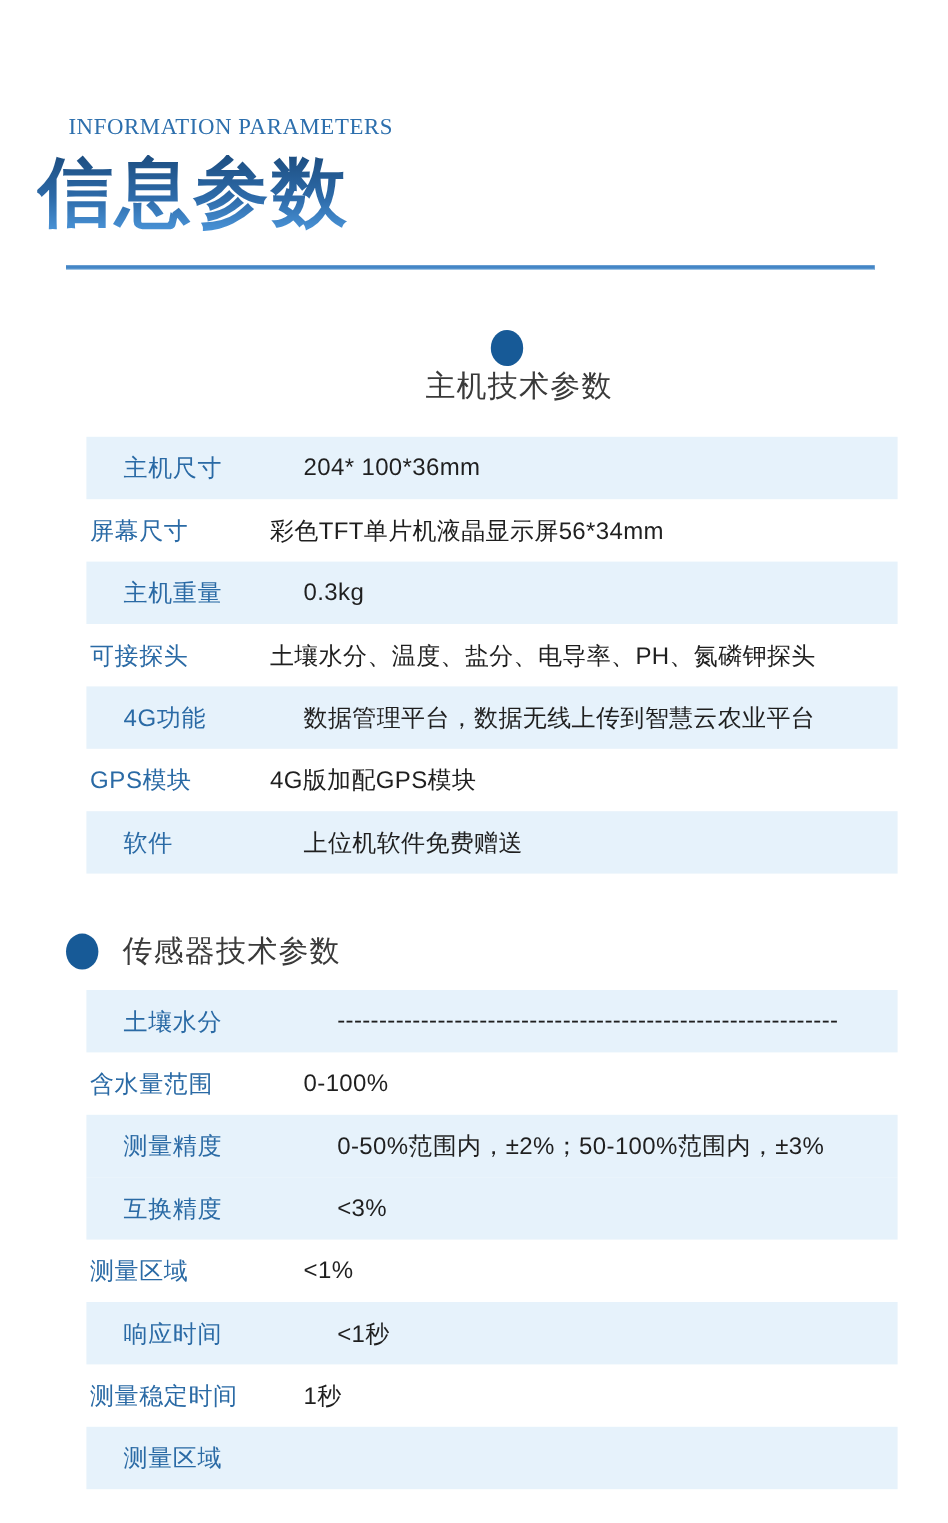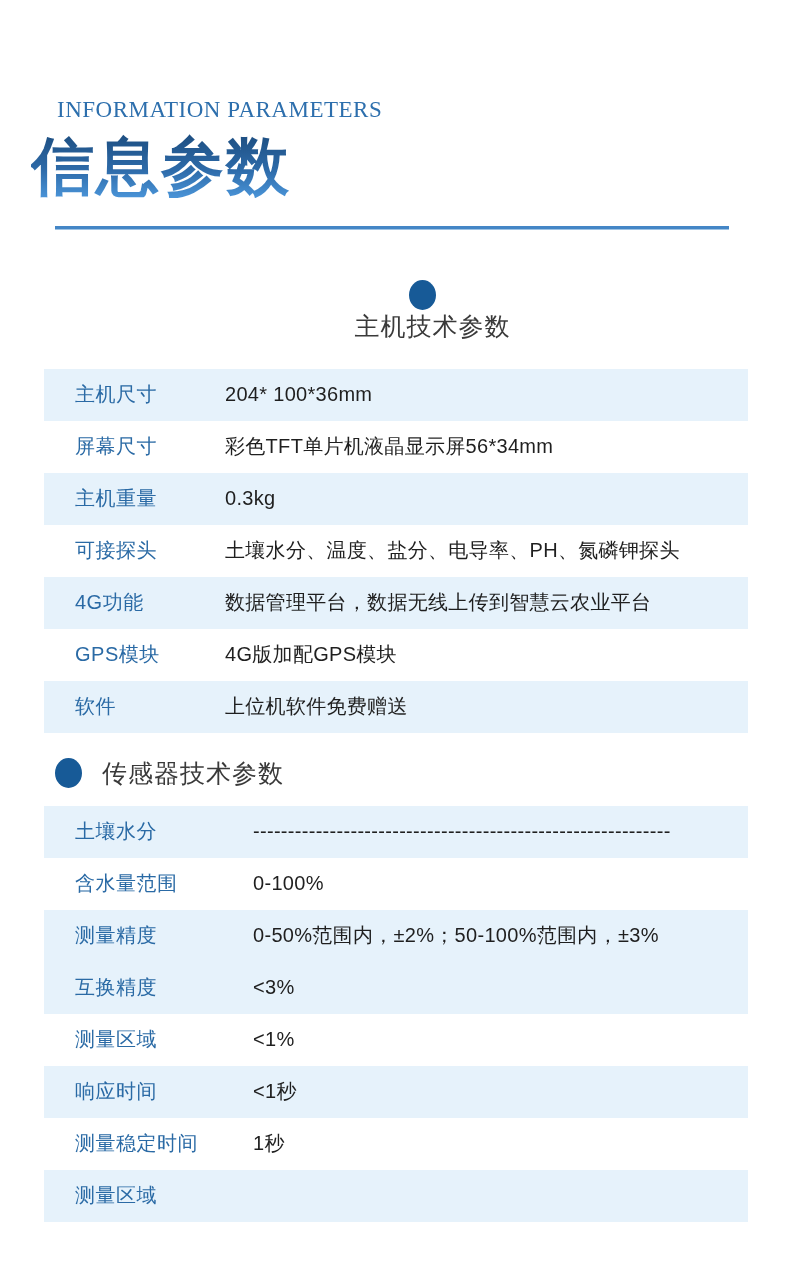--- a/index.html
+++ b/index.html
@@ -12,21 +12,21 @@
     width: 790px;
     height: 1269px;
     overflow: hidden;
     background: #ffffff;
     font-family: "Liberation Sans", "DejaVu Sans", sans-serif;
   }
   .eyebrow {
     padding-top: 96px;
     margin-left: 57px;
     font-family: "Liberation Serif", "DejaVu Serif", serif;
-    font-size: 23px;
+    font-size: 19px;
     line-height: 1.2;
     letter-spacing: 0.5px;
     color: #2d6fad;
   }
   .main-title {
     margin: 10px 0 0 31px;
     font-size: 63px;
     font-weight: 700;
     line-height: 1.02;
     letter-spacing: 2px;
@@ -40,21 +40,21 @@
     margin: 28px 61px 0 55px;
     background: #4486c6;
     border-bottom: 1px solid #9ec3e4;
   }
   .section-header {
     display: flex;
     align-items: center;
     margin-left: 55px;
   }
   .section-header.first { margin-top: 50px; flex-direction: column; }
-  .section-header.second { margin-top: 24px; }
+  .section-header.second { margin-top: 48px; }
   .bullet {
     width: 27px;
     height: 30px;
     border-radius: 50%;
     background: #175a97;
     flex: 0 0 auto;
   }
   .section-title {
     margin: 0 0 0 20px;
     font-size: 25px;
@@ -65,21 +65,21 @@
   .spec-table {
     width: 704px;
     margin: 26px 0 0 44px;
   }
   .spec-table.second { margin-top: 16px; }
   .spec-row {
     display: flex;
     align-items: center;
     height: 52px;
   }
-  .spec-row.alt { background: #e6f2fb; }
+  .spec-row.alt { background: #e6f2fb; margin-left: 28px; }
   .spec-label {
     box-sizing: border-box;
     width: 181px;
     padding-left: 31px;
     flex: 0 0 auto;
     font-size: 20px;
     color: #2a6aa5;
     letter-spacing: 0.5px;
     white-space: nowrap;
   }

